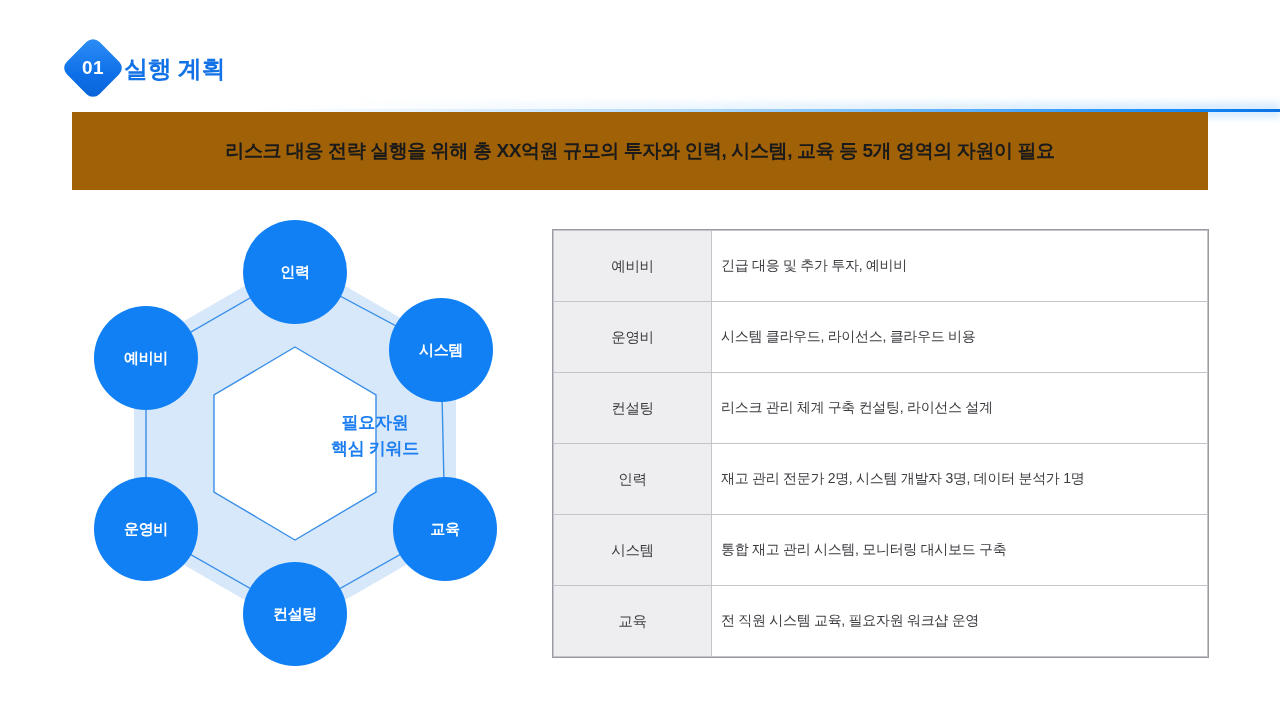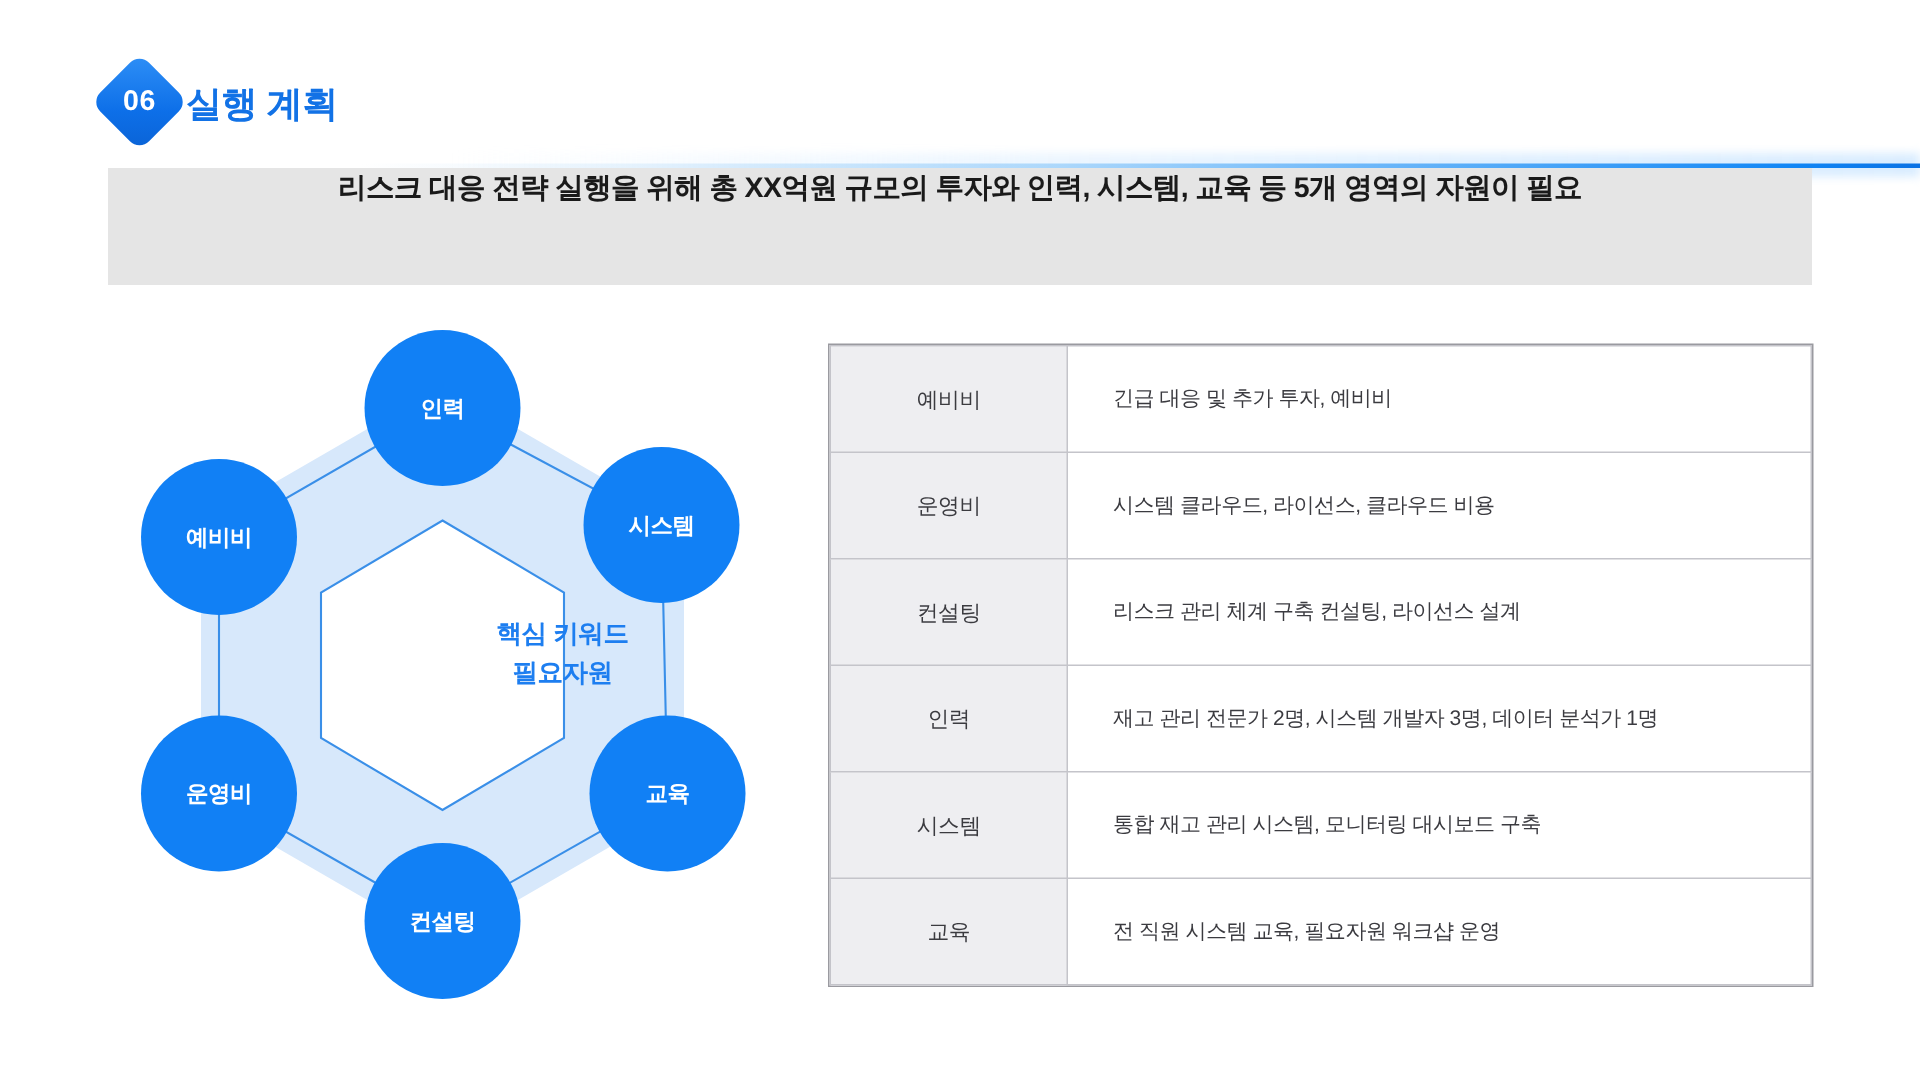--- a/index.html
+++ b/index.html
@@ -70,22 +70,22 @@
        rgba(196,226,255,0.55) 75%,
        rgba(180,218,255,0.5) 100%);
     filter:blur(3px);
   }
 
   
   .banner {
     position:absolute;
     left:72px; top:112px;
     width:1136px; height:78px;
-    background:#e5e5e5;
-    display:flex; justify-content:center;
+    background:#a16207;
+    display:flex; align-items:center; justify-content:center;
   }
   .banner-text {
     font-size:19px;
     font-weight:bold;
     color:#1a1a1a;
     letter-spacing:-0.4px;
     white-space:nowrap;
   }
 
   
@@ -140,37 +140,37 @@
   }
   .t-key {
     width:158px;
     background:#eeeef1;
     text-align:center;
     font-size:14.5px;
     color:#3b3b40;
     letter-spacing:-0.3px;
   }
   .t-val {
-    padding-left:30px;
+    padding-left:9px;
     font-size:14px;
     color:#3b3b40;
     letter-spacing:-0.3px;
   }
 </style>
 </head>
 <body>
 
 <div class="slide">
 
   <div class="header">
     <div class="header-rule-glow"></div>
     <div class="header-rule"></div>
   </div>
   <div class="diamond"></div>
-  <div class="diamond-label">06</div>
+  <div class="diamond-label">01</div>
   <div class="section-title">실행 계획</div>
 
   <div class="banner">
     <div class="banner-text">리스크 대응 전략 실행을 위해 총 XX억원 규모의 투자와 인력, 시스템, 교육 등 5개 영역의 자원이 필요</div>
   </div>
 
   <div class="diagram">
     <svg width="440" height="470" viewBox="0 0 440 470">
 
       <polygon points="215,52 376,145 376,331 215,424 54,331 54,145" fill="#d7e8fb"></polygon>
@@ -193,22 +193,22 @@
       <span class="node-label">컨설팅</span>
     </div>
     <div class="node" style="left:14px; top:272px; width:104px; height:104px;">
       <span class="node-label">운영비</span>
     </div>
     <div class="node" style="left:14px; top:101px; width:104px; height:104px;">
       <span class="node-label">예비비</span>
     </div>
 
     <div class="center-text">
+      <div>필요자원</div>
       <div>핵심 키워드</div>
-      <div>필요자원</div>
     </div>
   </div>
 
   <div class="table">
     <table>
       <tbody>
         <tr>
           <td class="t-key">예비비</td>
           <td class="t-val">긴급 대응 및 추가 투자, 예비비</td>
         </tr>

